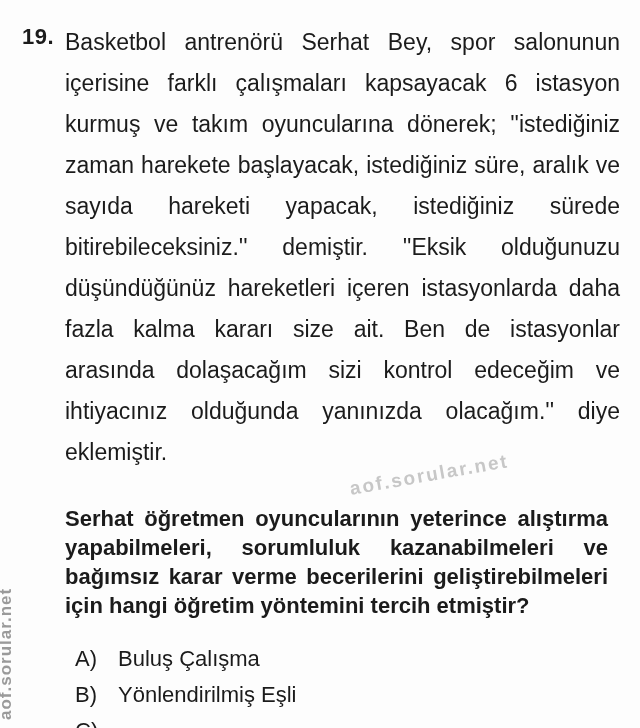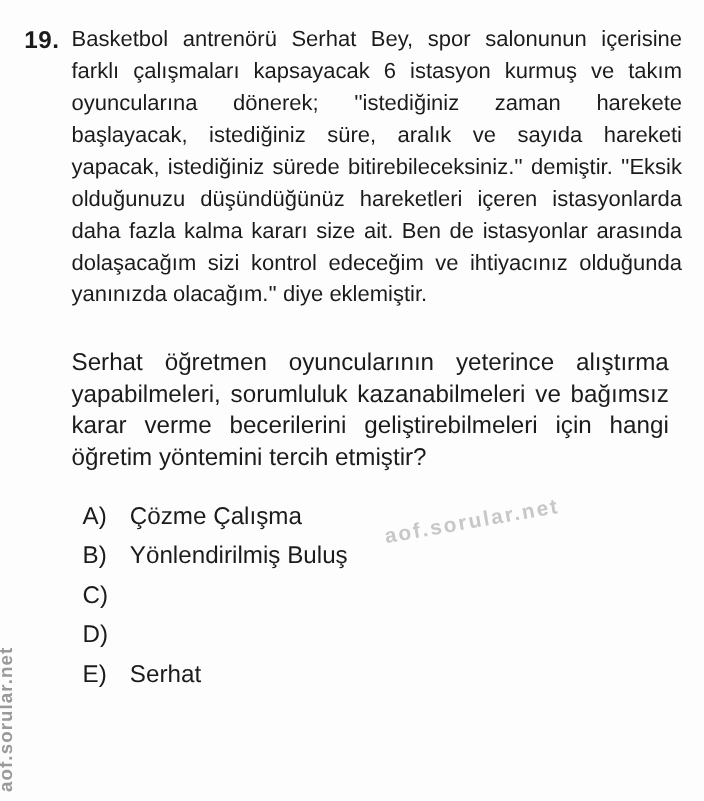--- a/index.html
+++ b/index.html
@@ -25,30 +25,30 @@
     flex: none;
     width: 43px;
     font-size: 22px;
     line-height: 29px;
     font-weight: bold;
     letter-spacing: 0.5px;
   }
   .question-content { width: 555px; }
   .scenario {
     margin: 0;
-    font-size: 20px;
-    line-height: 29px;
+    font-size: 23px;
+    line-height: 41px;
     text-align: justify;
     text-justify: inter-word;
   }
   .stem {
     margin: 31px 12px 0 0;
     font-size: 22px;
     line-height: 29px;
-    font-weight: normal;
+    font-weight: bold;
     text-align: justify;
     text-justify: inter-word;
   }
   .options {
     margin-top: 26px;
     padding-left: 10px;
   }
   .option {
     display: flex;
     align-items: baseline;
@@ -92,25 +92,25 @@
     <div class="question-number">19.</div>
 
     <div class="question-content">
       <p class="scenario">Basketbol antrenörü Serhat Bey, spor salonunun içerisine farklı çalışmaları kapsayacak 6 istasyon kurmuş ve takım oyuncularına dönerek; ''istediğiniz zaman harekete başlayacak, istediğiniz süre, aralık ve sayıda hareketi yapacak, istediğiniz sürede bitirebileceksiniz.'' demiştir. ''Eksik olduğunuzu düşündüğünüz hareketleri içeren istasyonlarda daha fazla kalma kararı size ait. Ben de istasyonlar arasında dolaşacağım sizi kontrol edeceğim ve ihtiyacınız olduğunda yanınızda olacağım.'' diye eklemiştir.</p>
 
       <p class="stem">Serhat öğretmen oyuncularının yeterince alıştırma yapabilmeleri, sorumluluk kazanabilmeleri ve bağımsız karar verme becerilerini geliştirebilmeleri için hangi öğretim yöntemini tercih etmiştir?</p>
 
       <div class="options">
         <div class="option">
           <span class="opt-letter">A)</span>
-          <span class="opt-text">Çözme Çalışma</span>
+          <span class="opt-text">Buluş Çalışma</span>
         </div>
         <div class="option">
           <span class="opt-letter">B)</span>
-          <span class="opt-text">Yönlendirilmiş Buluş</span>
+          <span class="opt-text">Yönlendirilmiş Eşli</span>
         </div>
         <div class="option">
           <span class="opt-letter">C)</span>
         </div>
         <div class="option">
           <span class="opt-letter">D)</span>
         </div>
         <div class="option">
           <span class="opt-letter">E)</span>
           <span class="opt-text">Serhat</span>

